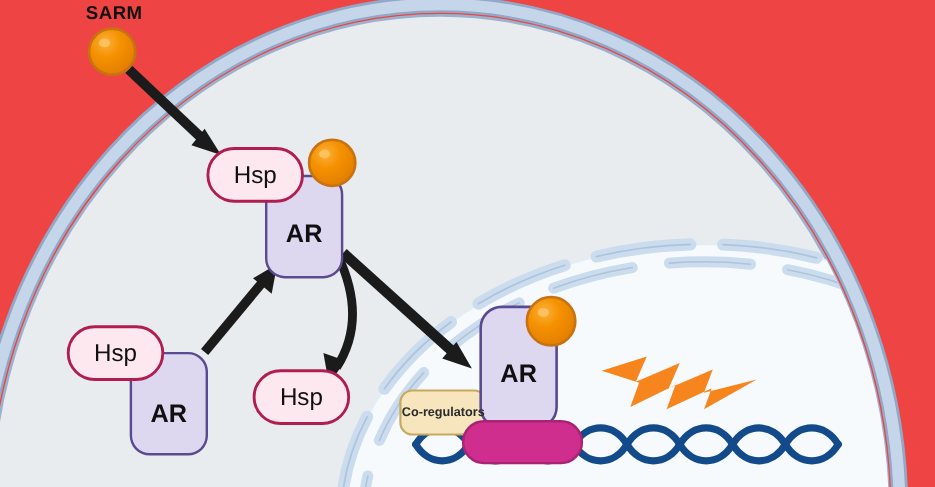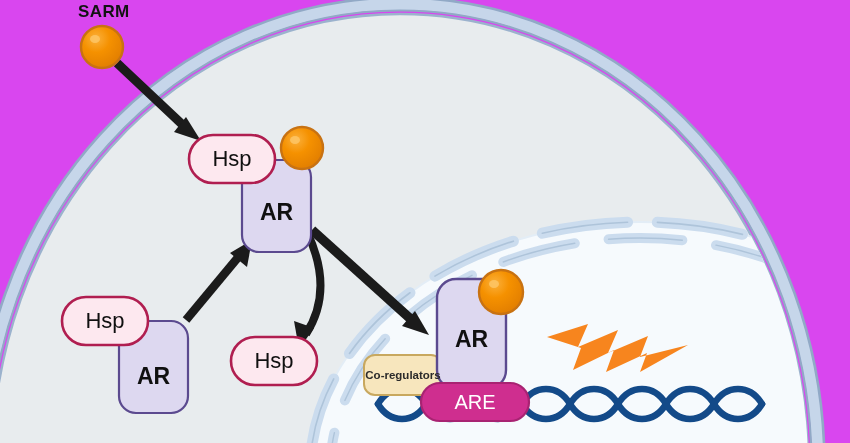--- a/index.html
+++ b/index.html
@@ -8,21 +8,21 @@
     background: #ffffff;
   }
   body {
     font-family: "Liberation Sans", sans-serif;
   }
   #stage {
     position: relative;
     width: 850px;
     height: 443px;
     overflow: hidden;
-    background: #d946ef;
+    background: #ef4444;
   }
   #stage svg.layer {
     position: absolute;
     left: 0;
     top: 0;
     width: 850px;
     height: 443px;
   }
   .lbl {
     position: absolute;
@@ -195,17 +195,16 @@
   <div class="node-text t-ar" style="left:242px;top:172px;width:69px;height:80px;">AR</div>
 
   <div class="node-text t-hsp" style="left:62px;top:297px;width:86px;height:48px;">Hsp</div>
 
   <div class="node-text t-ar" style="left:119px;top:340px;width:69px;height:73px;">AR</div>
 
   <div class="node-text t-hsp" style="left:231px;top:337px;width:86px;height:48px;">Hsp</div>
 
   <div class="node-text t-ar" style="left:437px;top:290px;width:69px;height:99px;">AR</div>
 
-  <div class="node-text t-are" style="left:421px;top:383px;width:108px;height:38px;">ARE</div>
 
   <div class="node-text t-co" style="left:364px;top:355px;width:78px;height:40px;font-weight:bold;">Co-regulators</div>
 
 </div>
 
 </body></html>

